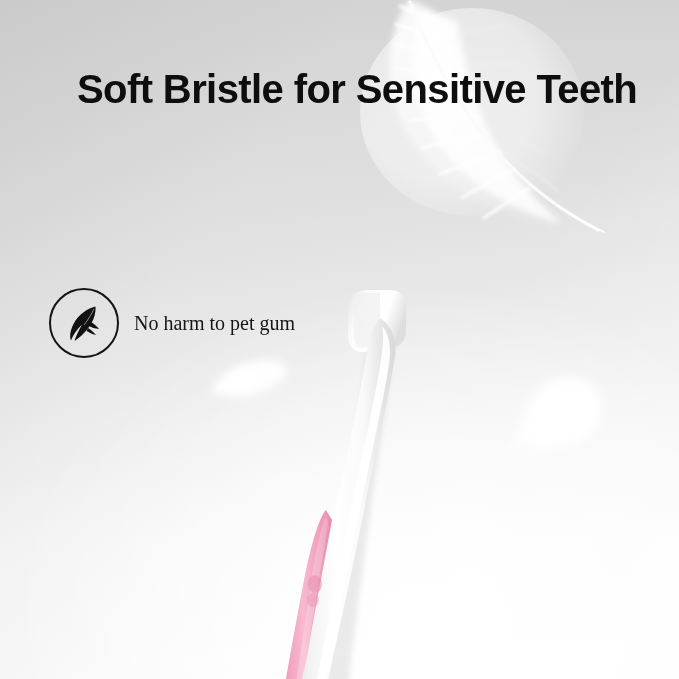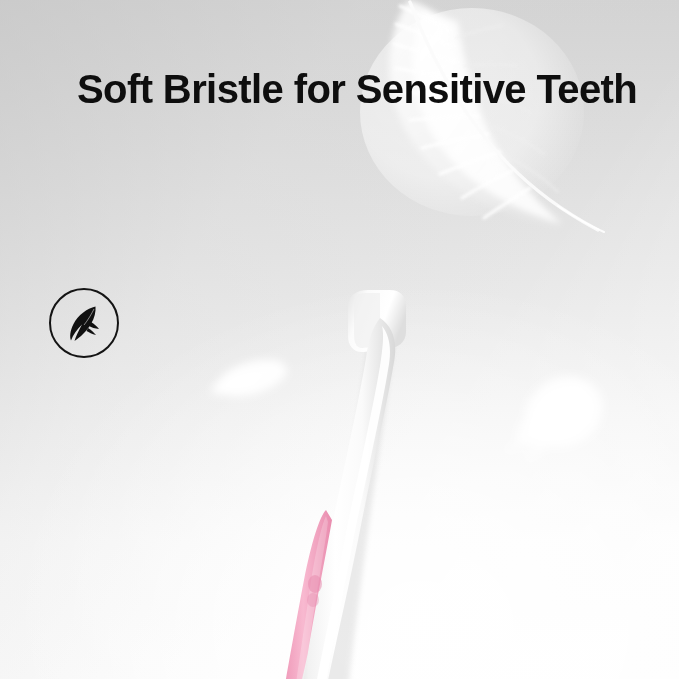--- a/index.html
+++ b/index.html
@@ -290,17 +290,18 @@
       <span class="feature-icon">
         <svg width="46" height="46" viewBox="0 0 46 46">
           <path d="M34.5 6.5 C 26 8.5, 17 15, 12.5 24 C 9 31, 8.5 37, 10 40.5
                    C 12 35, 16 29, 21 24.5 C 17.5 31, 14.5 37, 13.5 41
                    C 19 37.5, 26 31, 30 24 C 33.5 18, 35 11.5, 34.5 6.5 Z" fill="#111111"></path>
           <path d="M33 9 C 30.5 14, 27 20, 23 25" stroke="#ffffff" stroke-width="1" fill="none" opacity="0.5"></path>
           <path d="M30 22 C 33 24, 36 26, 38 29 C 34 28.5, 30.5 27.5, 28 26 Z" fill="#111111"></path>
           <path d="M27 28 C 30 30, 33 32.5, 35 35 C 31 34, 28 32.5, 25.5 31 Z" fill="#111111"></path>
         </svg>
       </span>
+      <span class="feature-label">No harm to pet gum</span>
     </div>
 
 
   </div>
 </div>
 
 </body></html>

